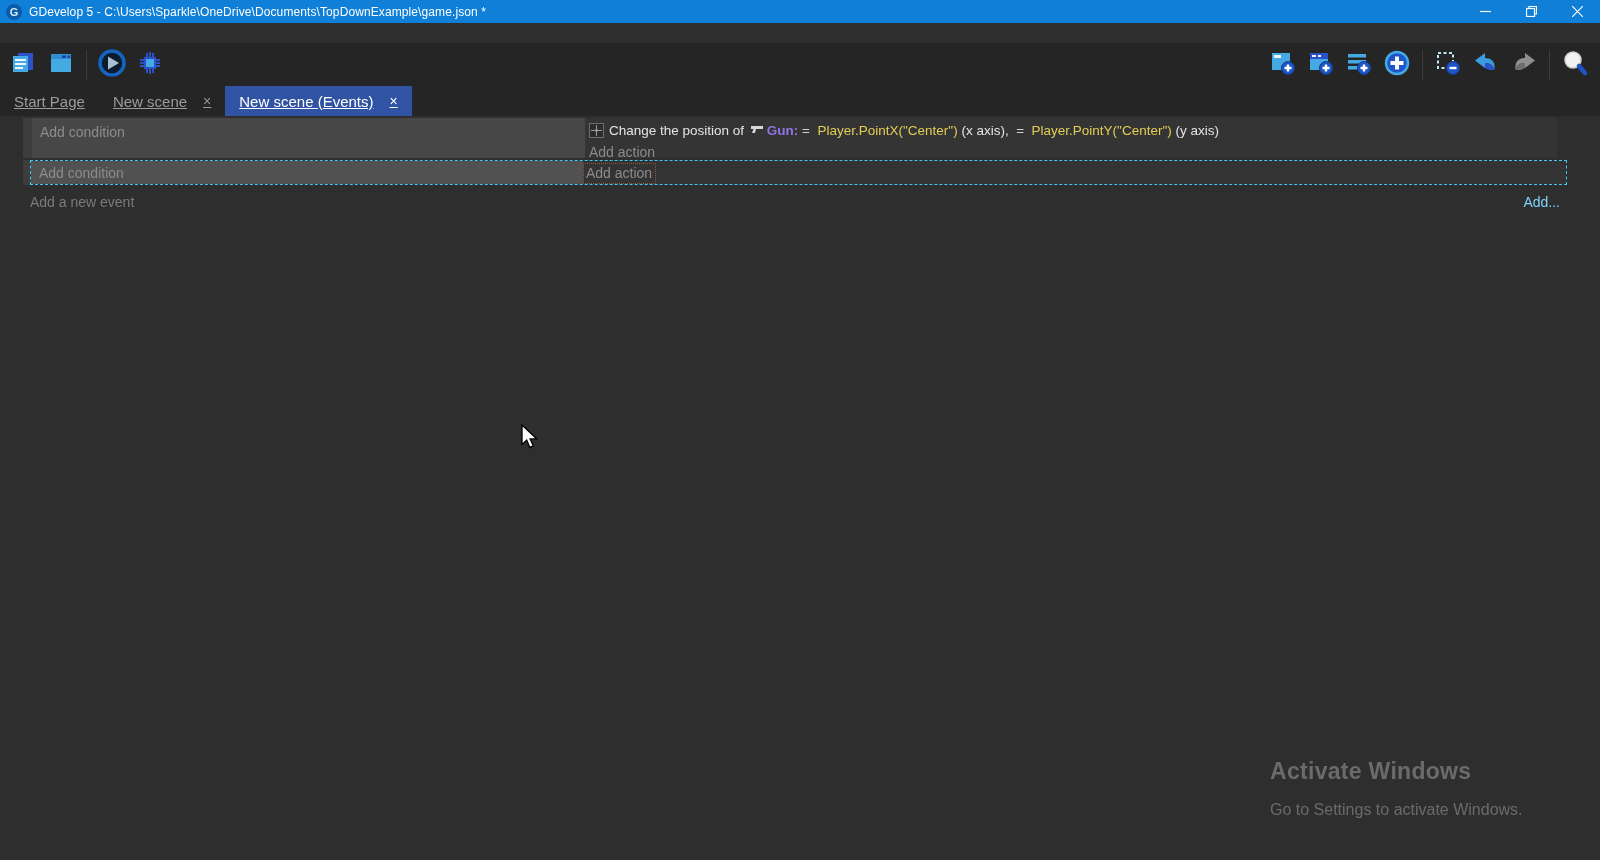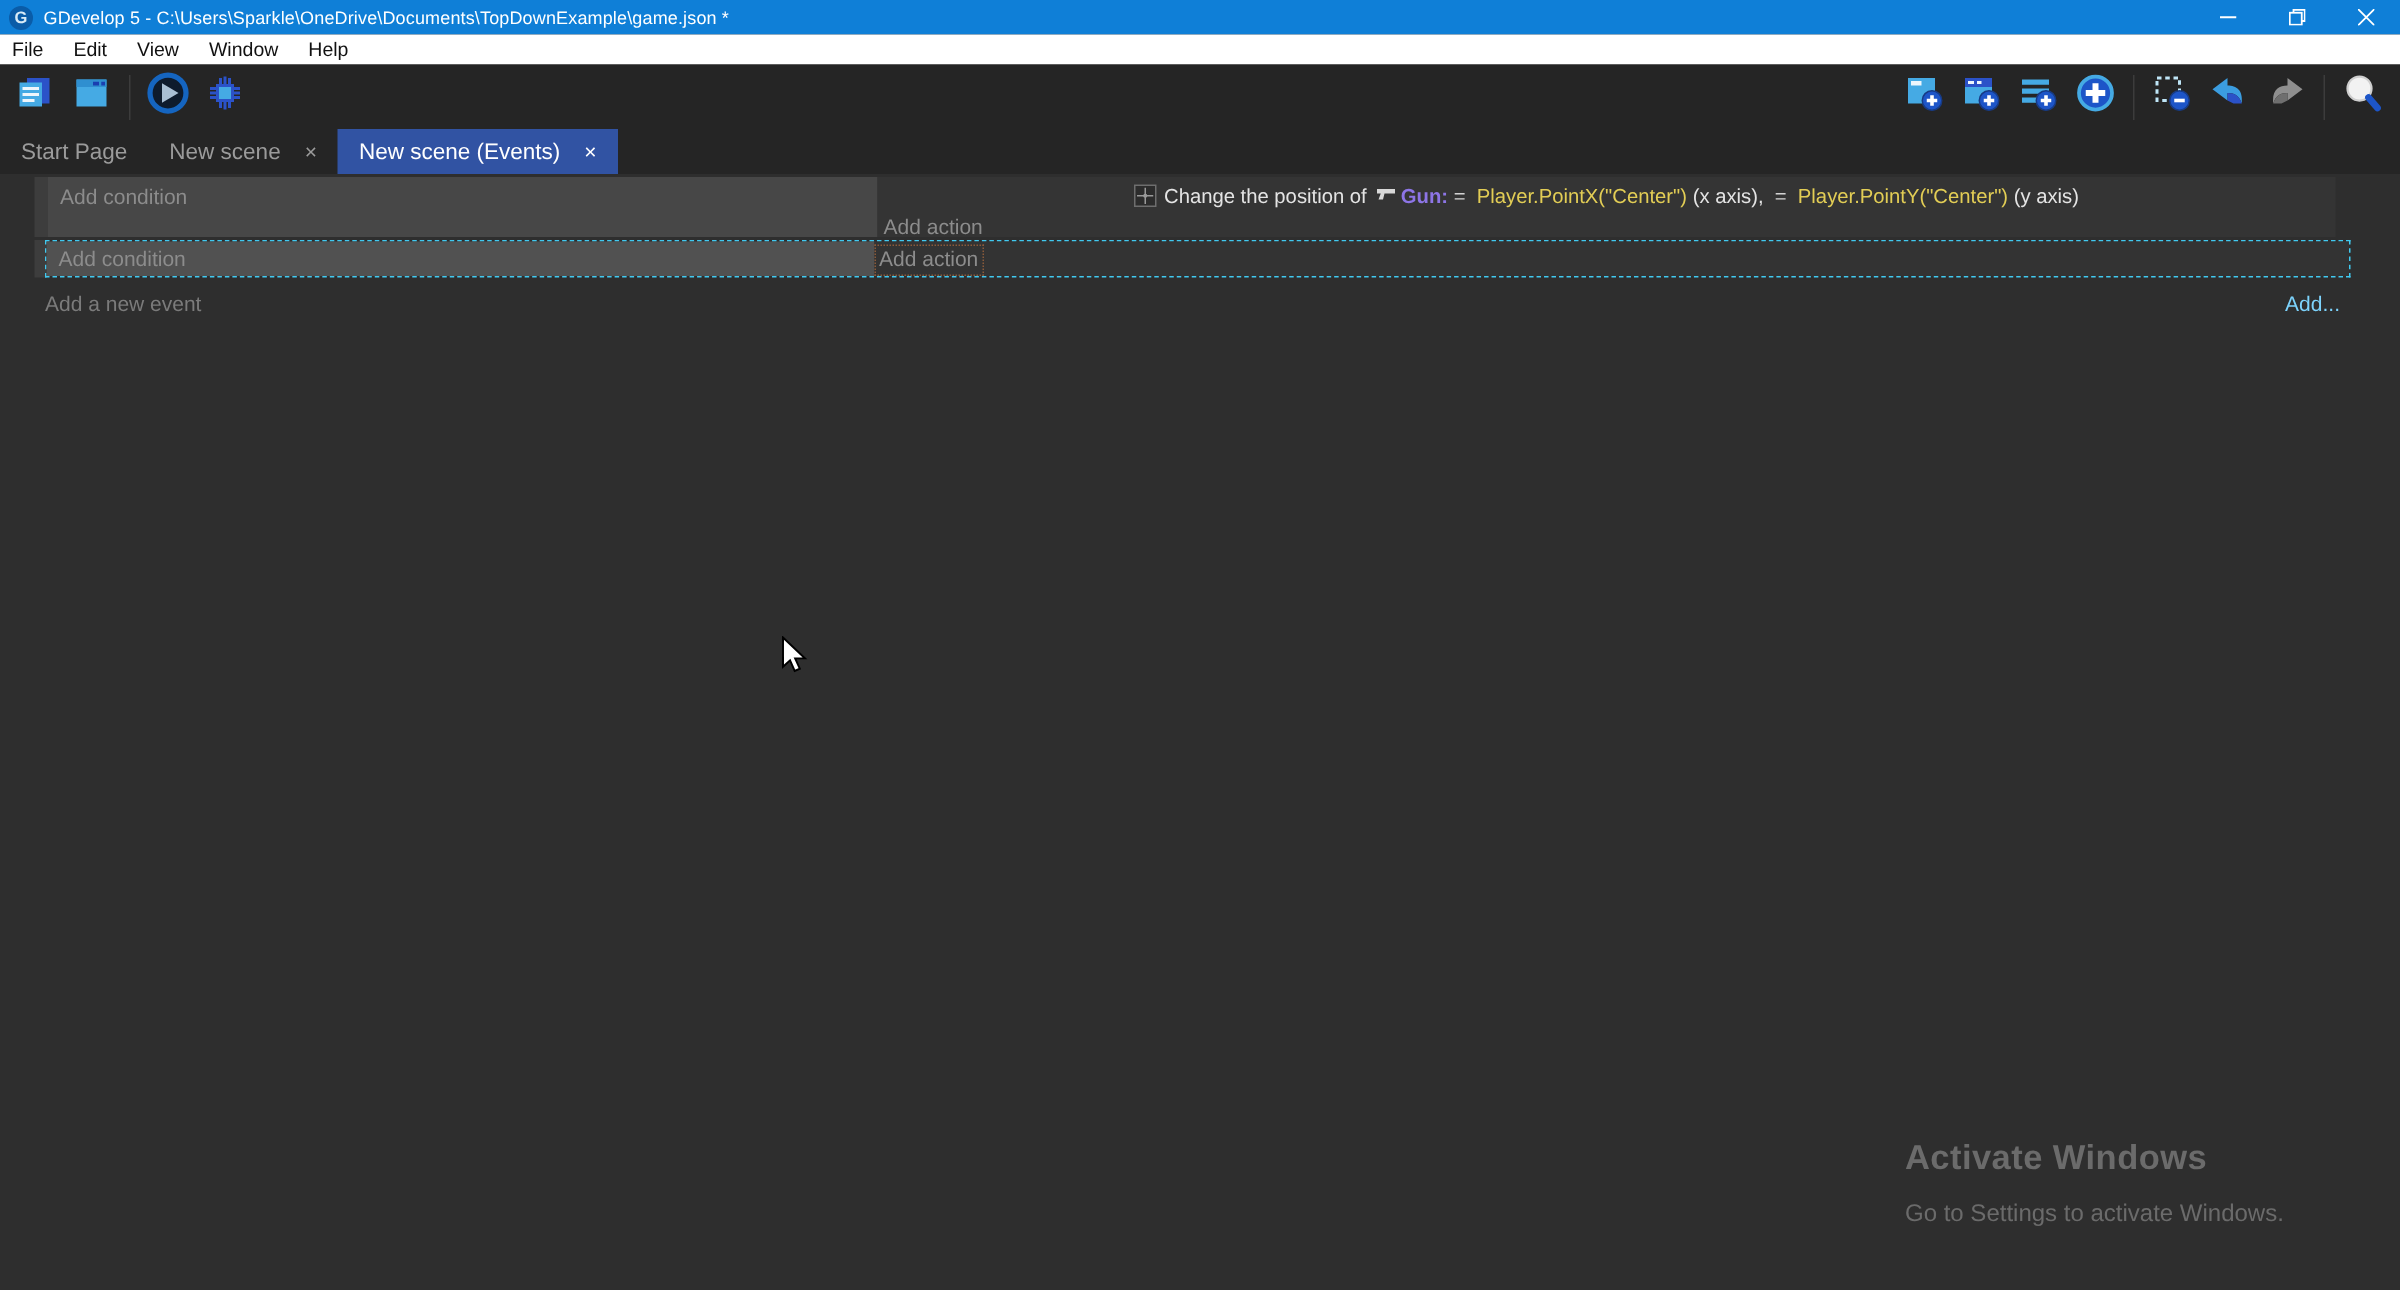--- a/index.html
+++ b/index.html
@@ -29,34 +29,34 @@
     background:#252525; display:flex; align-items:center; }
   .tb-group { display:flex; align-items:center; }
   .tb-btn { width:26px; height:26px; margin:0 6px; display:flex; align-items:center; justify-content:center; }
   .tb-sep { width:1px; height:30px; background:#3c3c3c; margin:0 6px; }
   .tb-right { position:absolute; right:6px; top:0; height:43px; display:flex; align-items:center; }
 
   
   .tabbar { position:absolute; top:86px; left:0; width:1600px; height:30px;
     background:#252525; display:flex; }
   .tab { height:30px; display:flex; align-items:center; padding:0 14px;
-    font-size:15px; color:#9b9b9b; }
+    font-size:15px; color:#9b9b9b;text-decoration:underline; }
   .tab .close { margin-left:16px; font-size:14px; color:#9b9b9b; }
   .tab.active { background:#3153a3; color:#ffffff;text-align:center; }
   .tab.active .close { color:#ffffff; }
 
   
   .events { position:absolute; top:116px; left:0; width:1600px; height:744px; background:#2e2e2e; }
 
   .event1 { position:absolute; top:2px; left:23px; width:1534px; height:40px; display:flex; }
   .ev-strip { width:9px; background:#3d3d3d; }
   .ev1-cond { width:553px; background:#474747; padding:5px 8px; }
   .placeholder { color:#8c8c8c; font-size:14px; }
   .ev1-actions { flex:1; background:#343434; padding:2px 4px; }
-  .action-line { display:flex; align-items:center; height:20px; font-size:13.5px; color:#e4e4e4; white-space:pre;justify-content:center; }
+  .action-line { display:flex; align-items:center; height:20px; font-size:13.5px; color:#e4e4e4; white-space:pre; }
   .pos-icon { width:15px; height:15px; background:#2c2c2c; border:1px solid #6e6e6e;
     margin-right:5px; display:inline-flex; align-items:center; justify-content:center; }
   .gun-icon { display:inline-flex; margin:0 3px 0 2px; }
   .obj-name { color:#8d75e6; font-weight:bold; }
   .expr { color:#e2cd55; }
   .ev1-addaction { margin-top:3px; }
 
   .event2 { position:absolute; top:44px; left:30px; width:1537px; height:25px;
     border:1px dashed #41c9f0; display:flex; }
   .ev2-strip { position:absolute; top:44px; left:23px; width:8px; height:25px; background:#3d3d3d; }
@@ -96,27 +96,20 @@
           </svg>
       </div>
       <div class="win-btn">
         <svg width="11" height="11" viewBox="0 0 11 11">
             <path d="M0 0 L11 11 M11 0 L0 11" stroke="#fff" stroke-width="1.2"></path>
           </svg>
       </div>
     </div>
   </div>
 
-  <div class="menubar">
-    <div class="menu-item">File</div>
-    <div class="menu-item">Edit</div>
-    <div class="menu-item">View</div>
-    <div class="menu-item">Window</div>
-    <div class="menu-item">Help</div>
-  </div>
 
   <div class="toolbar">
     <div class="tb-group" style="margin-left:4px;">
       <div class="tb-btn">
         <span>
           <svg width="26" height="26" viewBox="0 0 26 26">
             <rect x="8" y="3" width="15" height="17" fill="#2b52c8"></rect>
             <rect x="3" y="6" width="15" height="16" fill="#45aae4"></rect>
             <rect x="5" y="9" width="11" height="2" fill="#eef6fc"></rect>
             <rect x="5" y="13" width="11" height="2" fill="#eef6fc"></rect>

